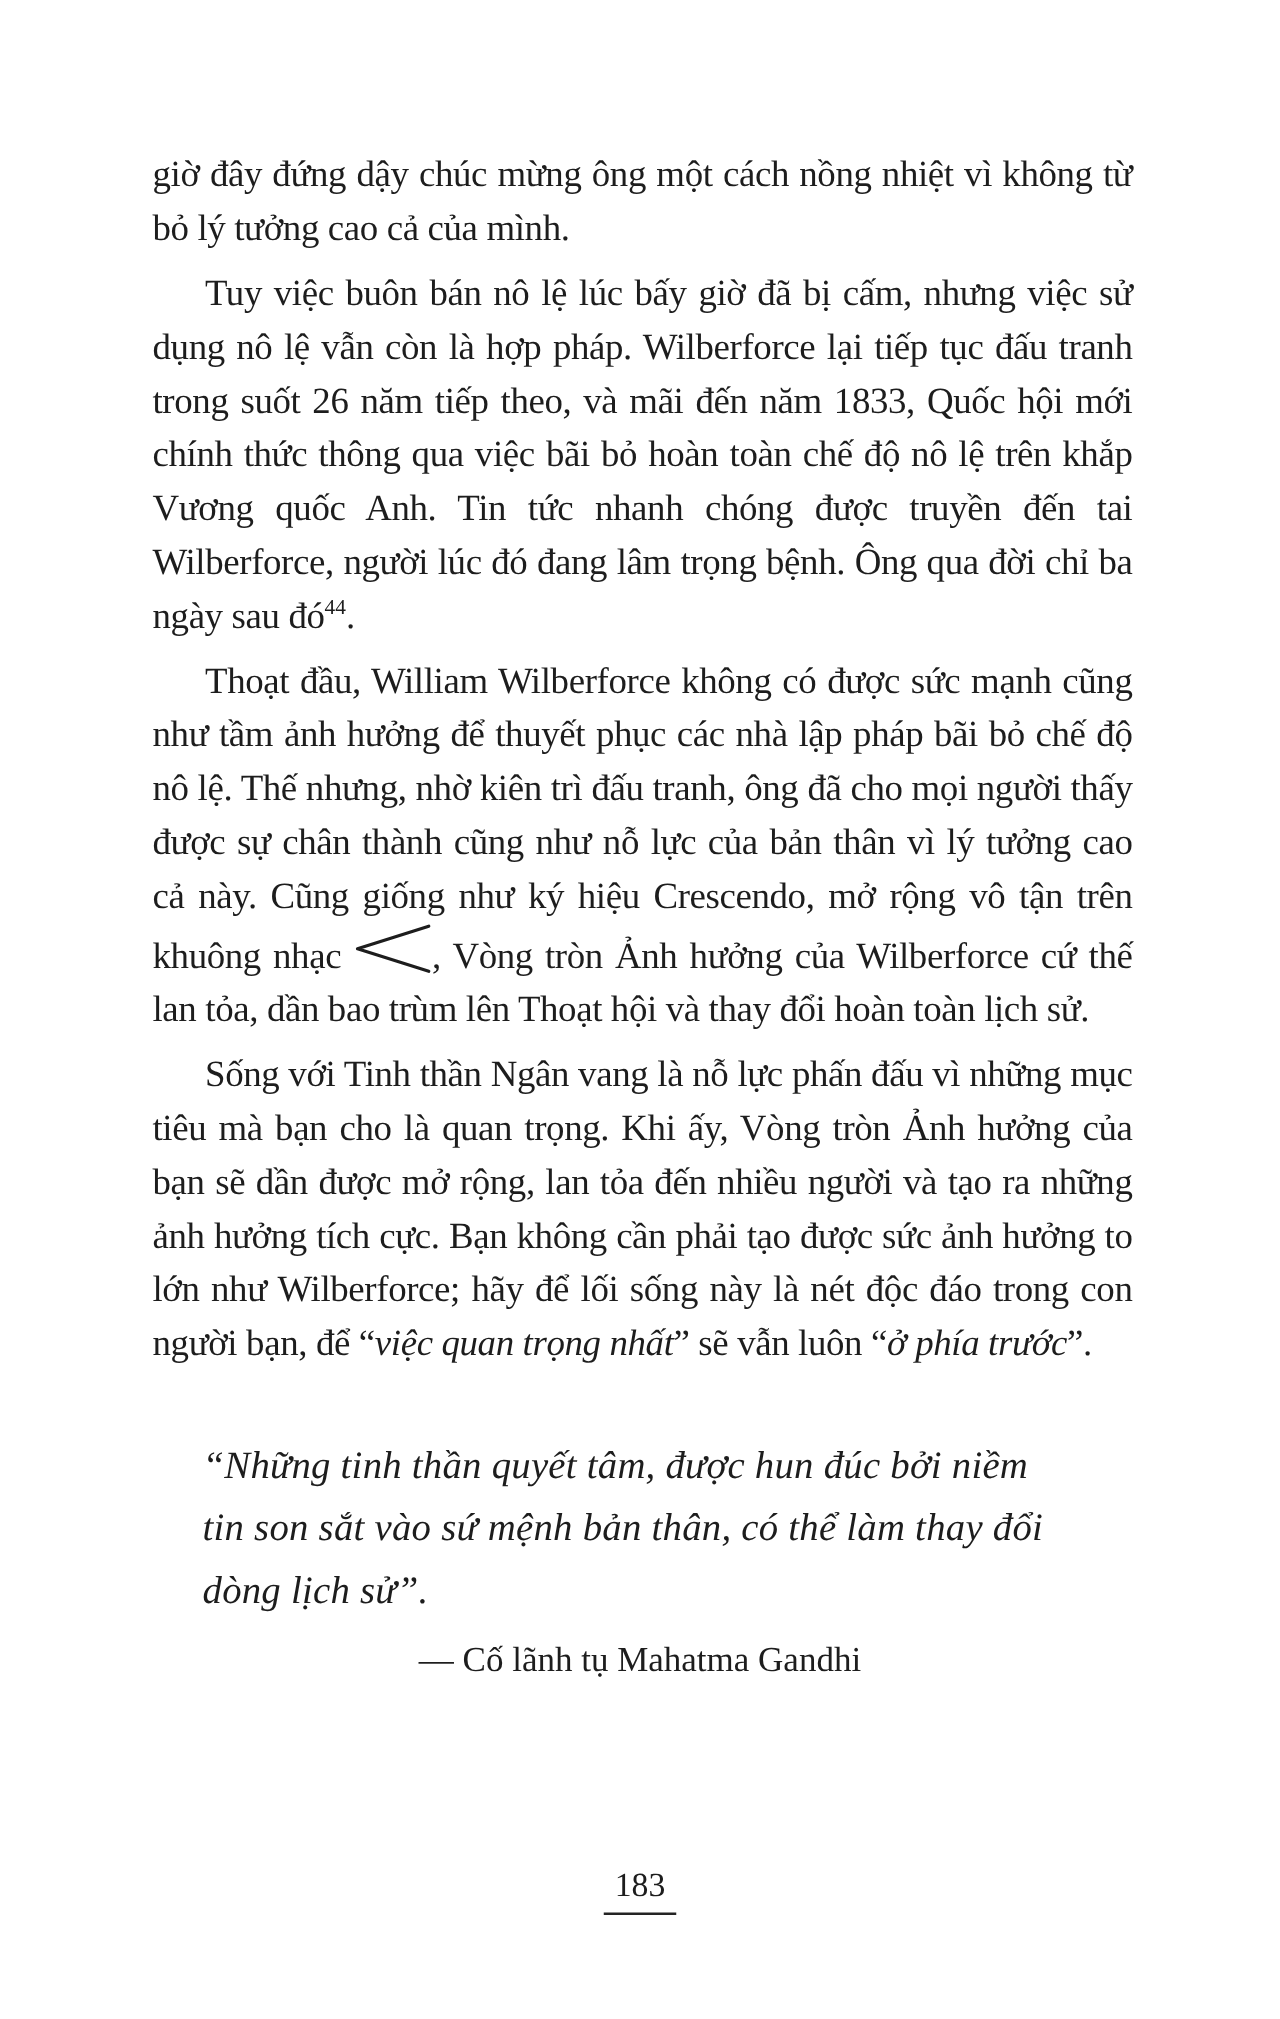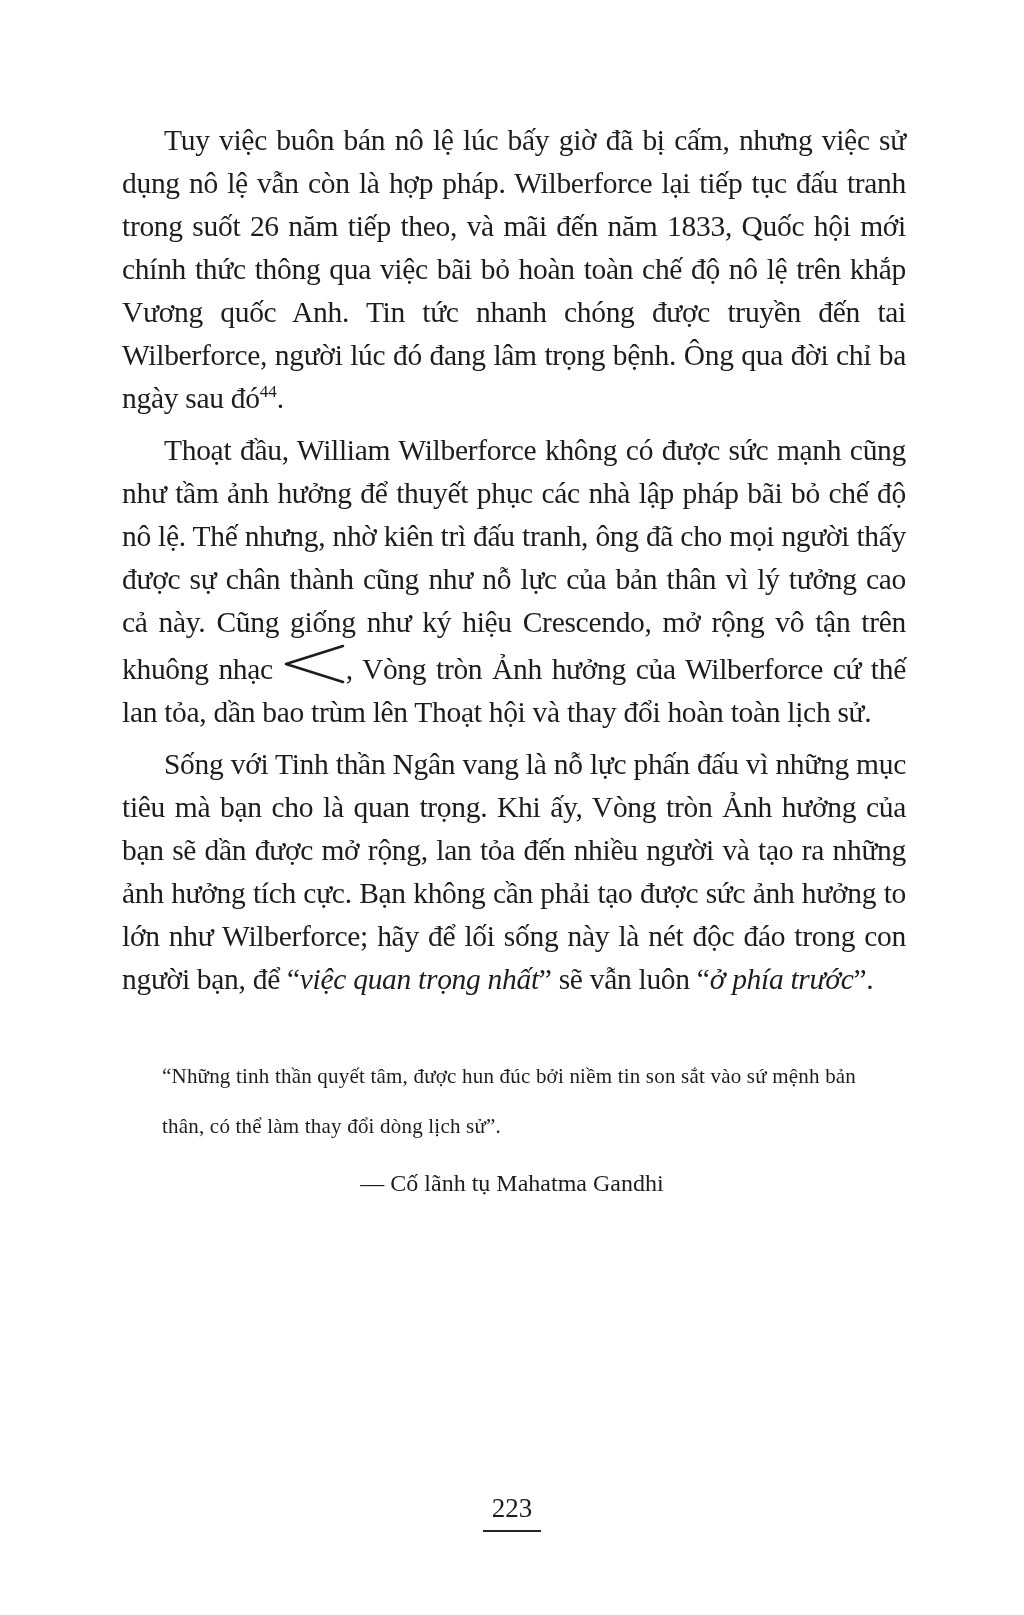--- a/index.html
+++ b/index.html
@@ -35,31 +35,32 @@
   .crescendo-svg {
     display: inline-block;
     vertical-align: -5px;
     margin-right: 1px;
   }
   em.ital { }
   .quote {
     margin-top: 50px;
     margin-left: 40px;
     width: 700px;
-    font-size: 21px;
+    font-style: italic;
+    font-size: 31px;
     line-height: 50px;
     text-align: left;
     letter-spacing: 0.2px;
   }
   .attribution {
     margin-top: 12px;
     margin-left: 40px;
     width: 700px;
     text-align: center;
-    font-size: 24px;
+    font-size: 28px;
     line-height: 40px;
   }
   .page-footer {
     position: absolute;
     left: 0;
     top: 1492px;
     width: 1024px;
     text-align: center;
   }
   .page-number {
@@ -68,31 +69,32 @@
     line-height: 32px;
     padding: 0 9px 6px 9px;
     border-bottom: 2px solid #242424;
   }
 </style>
 </head>
 <body>
 
 <main class="text-block">
 
+  <p class="para">giờ đây đứng dậy chúc mừng ông một cách nồng nhiệt vì không từ bỏ lý tưởng cao cả của mình.</p>
 
   <p class="para indent"><span>Tuy việc buôn bán nô lệ lúc bấy giờ đã bị cấm, nhưng việc sử dụng nô lệ vẫn còn là hợp pháp. Wilberforce lại tiếp tục đấu tranh trong suốt 26 năm tiếp theo, và mãi đến năm 1833, Quốc hội mới chính thức thông qua việc bãi bỏ hoàn toàn chế độ nô lệ trên khắp Vương quốc Anh. Tin tức nhanh chóng được truyền đến tai Wilberforce, người lúc đó đang lâm trọng bệnh. Ông qua đời chỉ ba ngày sau đó</span><sup class="fn-ref">44</sup><span>.</span></p>
 
   <p class="para indent"><span>Thoạt đầu, William Wilberforce không có được sức mạnh cũng như tầm ảnh hưởng để thuyết phục các nhà lập pháp bãi bỏ chế độ nô lệ. Thế nhưng, nhờ kiên trì đấu tranh, ông đã cho mọi người thấy được sự chân thành cũng như nỗ lực của bản thân vì lý tưởng cao cả này. Cũng giống như ký hiệu Crescendo, mở rộng vô tận trên khuông nhạc</span>
     <svg class="crescendo-svg" width="62" height="40" viewBox="0 0 62 40" aria-hidden="true">
         <path d="M60 2 L3 20 L60 38" fill="none" stroke="#1d1d1d" stroke-width="2.6" stroke-linecap="round" stroke-linejoin="round"></path>
       </svg><span>, Vòng tròn Ảnh hưởng của Wilberforce cứ thế lan tỏa, dần bao trùm lên Thoạt hội và thay đổi hoàn toàn lịch sử.</span></p>
 
   <p class="para indent"><span>Sống với Tinh thần Ngân vang là nỗ lực phấn đấu vì những mục tiêu mà bạn cho là quan trọng. Khi ấy, Vòng tròn Ảnh hưởng của bạn sẽ dần được mở rộng, lan tỏa đến nhiều người và tạo ra những ảnh hưởng tích cực. Bạn không cần phải tạo được sức ảnh hưởng to lớn như Wilberforce; hãy để lối sống này là nét độc đáo trong con người bạn, để “</span><em class="ital">việc quan trọng nhất</em><span>” sẽ vẫn luôn “</span><em class="ital">ở phía trước</em><span>”.</span></p>
 
   <blockquote class="quote">“Những tinh thần quyết tâm, được hun đúc bởi niềm tin son sắt vào sứ mệnh bản thân, có thể làm thay đổi dòng lịch sử”.</blockquote>
 
   <div class="attribution">— Cố lãnh tụ Mahatma Gandhi</div>
 
 </main>
 
 <footer class="page-footer">
-  <span class="page-number">223</span>
+  <span class="page-number">183</span>
 </footer>
 
 </body></html>

